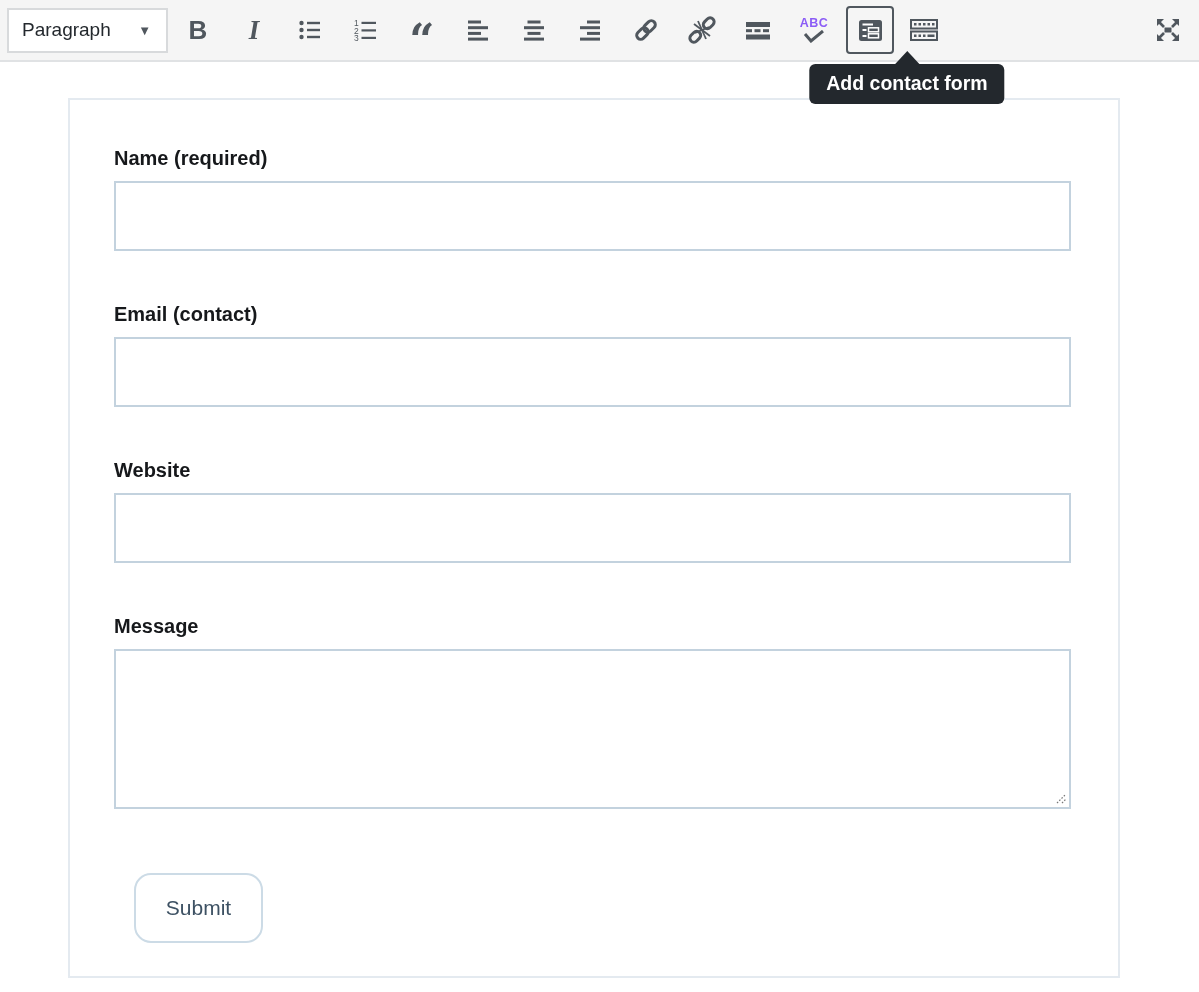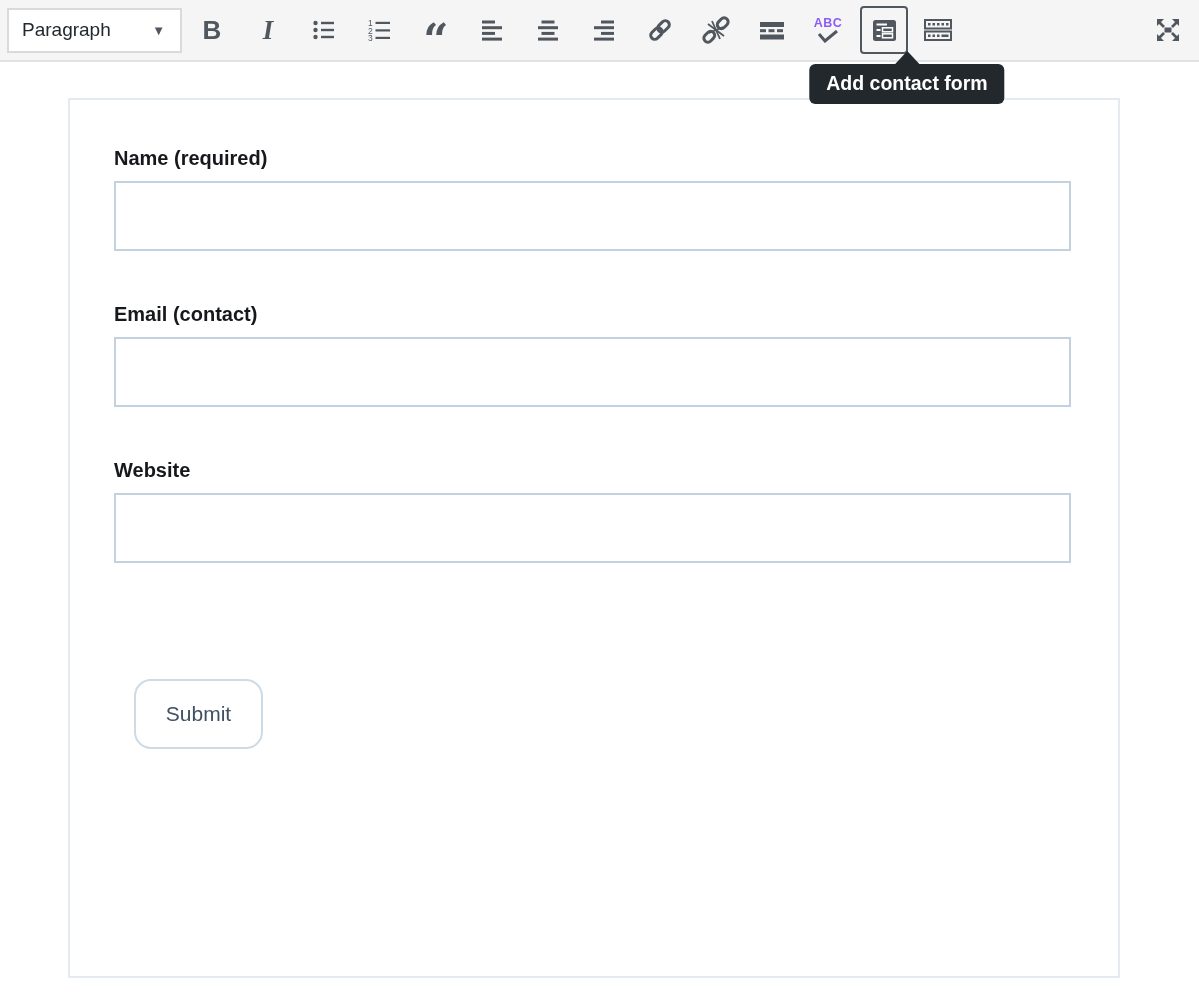--- a/index.html
+++ b/index.html
@@ -14,21 +14,21 @@
 
   
   .toolbar {
     display: flex; align-items: center;
     height: 62px; background: #f5f5f5;
     border-bottom: 2px solid #e0e2e4;
     padding-left: 7px;
     position: relative;
   }
   .format-select {
-    width: 175px; height: 45px;
+    width: 161px; height: 45px;
     background: #fff; border: 2px solid #d8dadc;
     display: flex; align-items: center; justify-content: space-between;
     padding: 0 15px 0 13px;
     font-size: 19px; color: #23282d;
     margin-right: 8px;
     cursor: pointer;
   }
   .format-caret { font-size: 13px; color: #50575e; }
   .tb-btn {
     width: 44px; height: 48px;
@@ -277,17 +277,29 @@
     <div class="field">
       <label class="field-label">Email (contact)</label>
       <input class="field-input" type="text" value="" style="">
     </div>
 
     <div class="field">
       <label class="field-label">Website</label>
       <input class="field-input" type="text" value="" style="">
     </div>
 
+    <div class="field" style="margin-bottom:0">
+      <label class="field-label">Message</label>
+      <div class="ta-wrap">
+        <textarea class="field-textarea" style=""></textarea>
+        <svg class="resize-handle" width="13" height="13" viewBox="0 0 13 13">
+          <g stroke="#777" stroke-width="1.2" stroke-dasharray="1.6,1.6">
+            <line x1="3" y1="12" x2="12" y2="3"></line>
+            <line x1="8" y1="12" x2="12" y2="8"></line>
+          </g>
+        </svg>
+      </div>
+    </div>
 
     <button class="submit-btn">Submit</button>
 
   </div>
 </div>
 
 </body></html>

